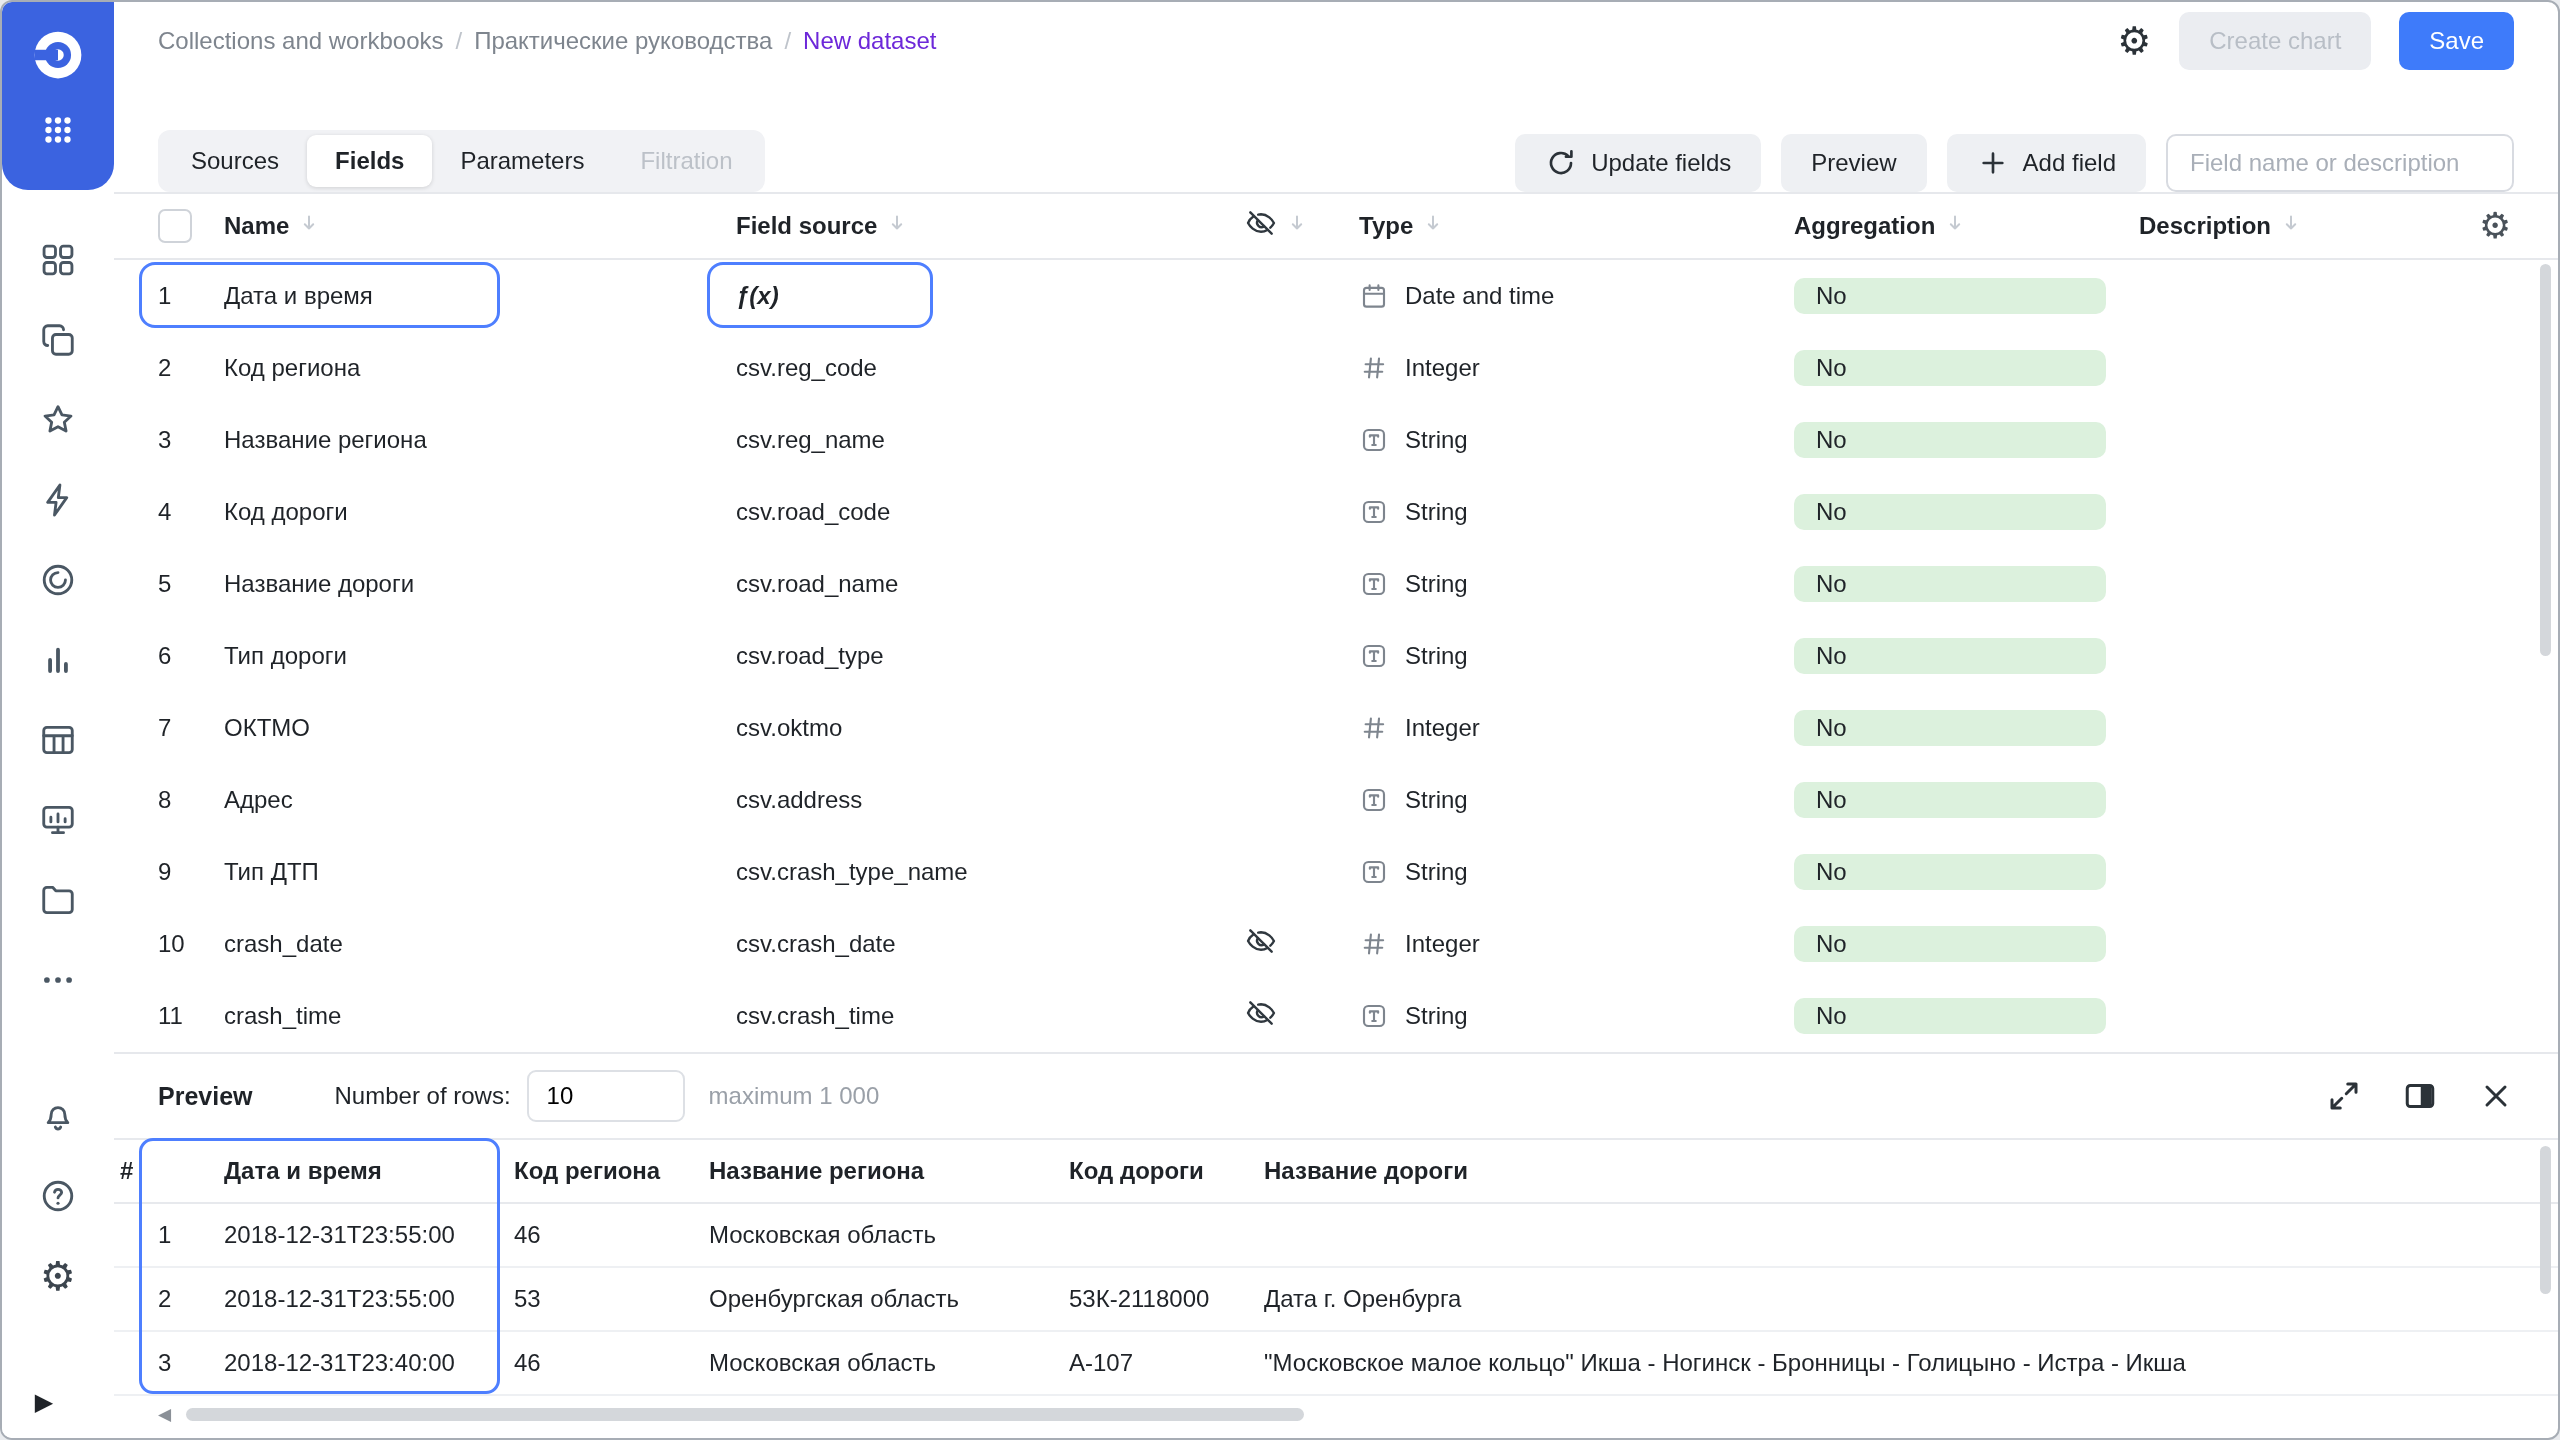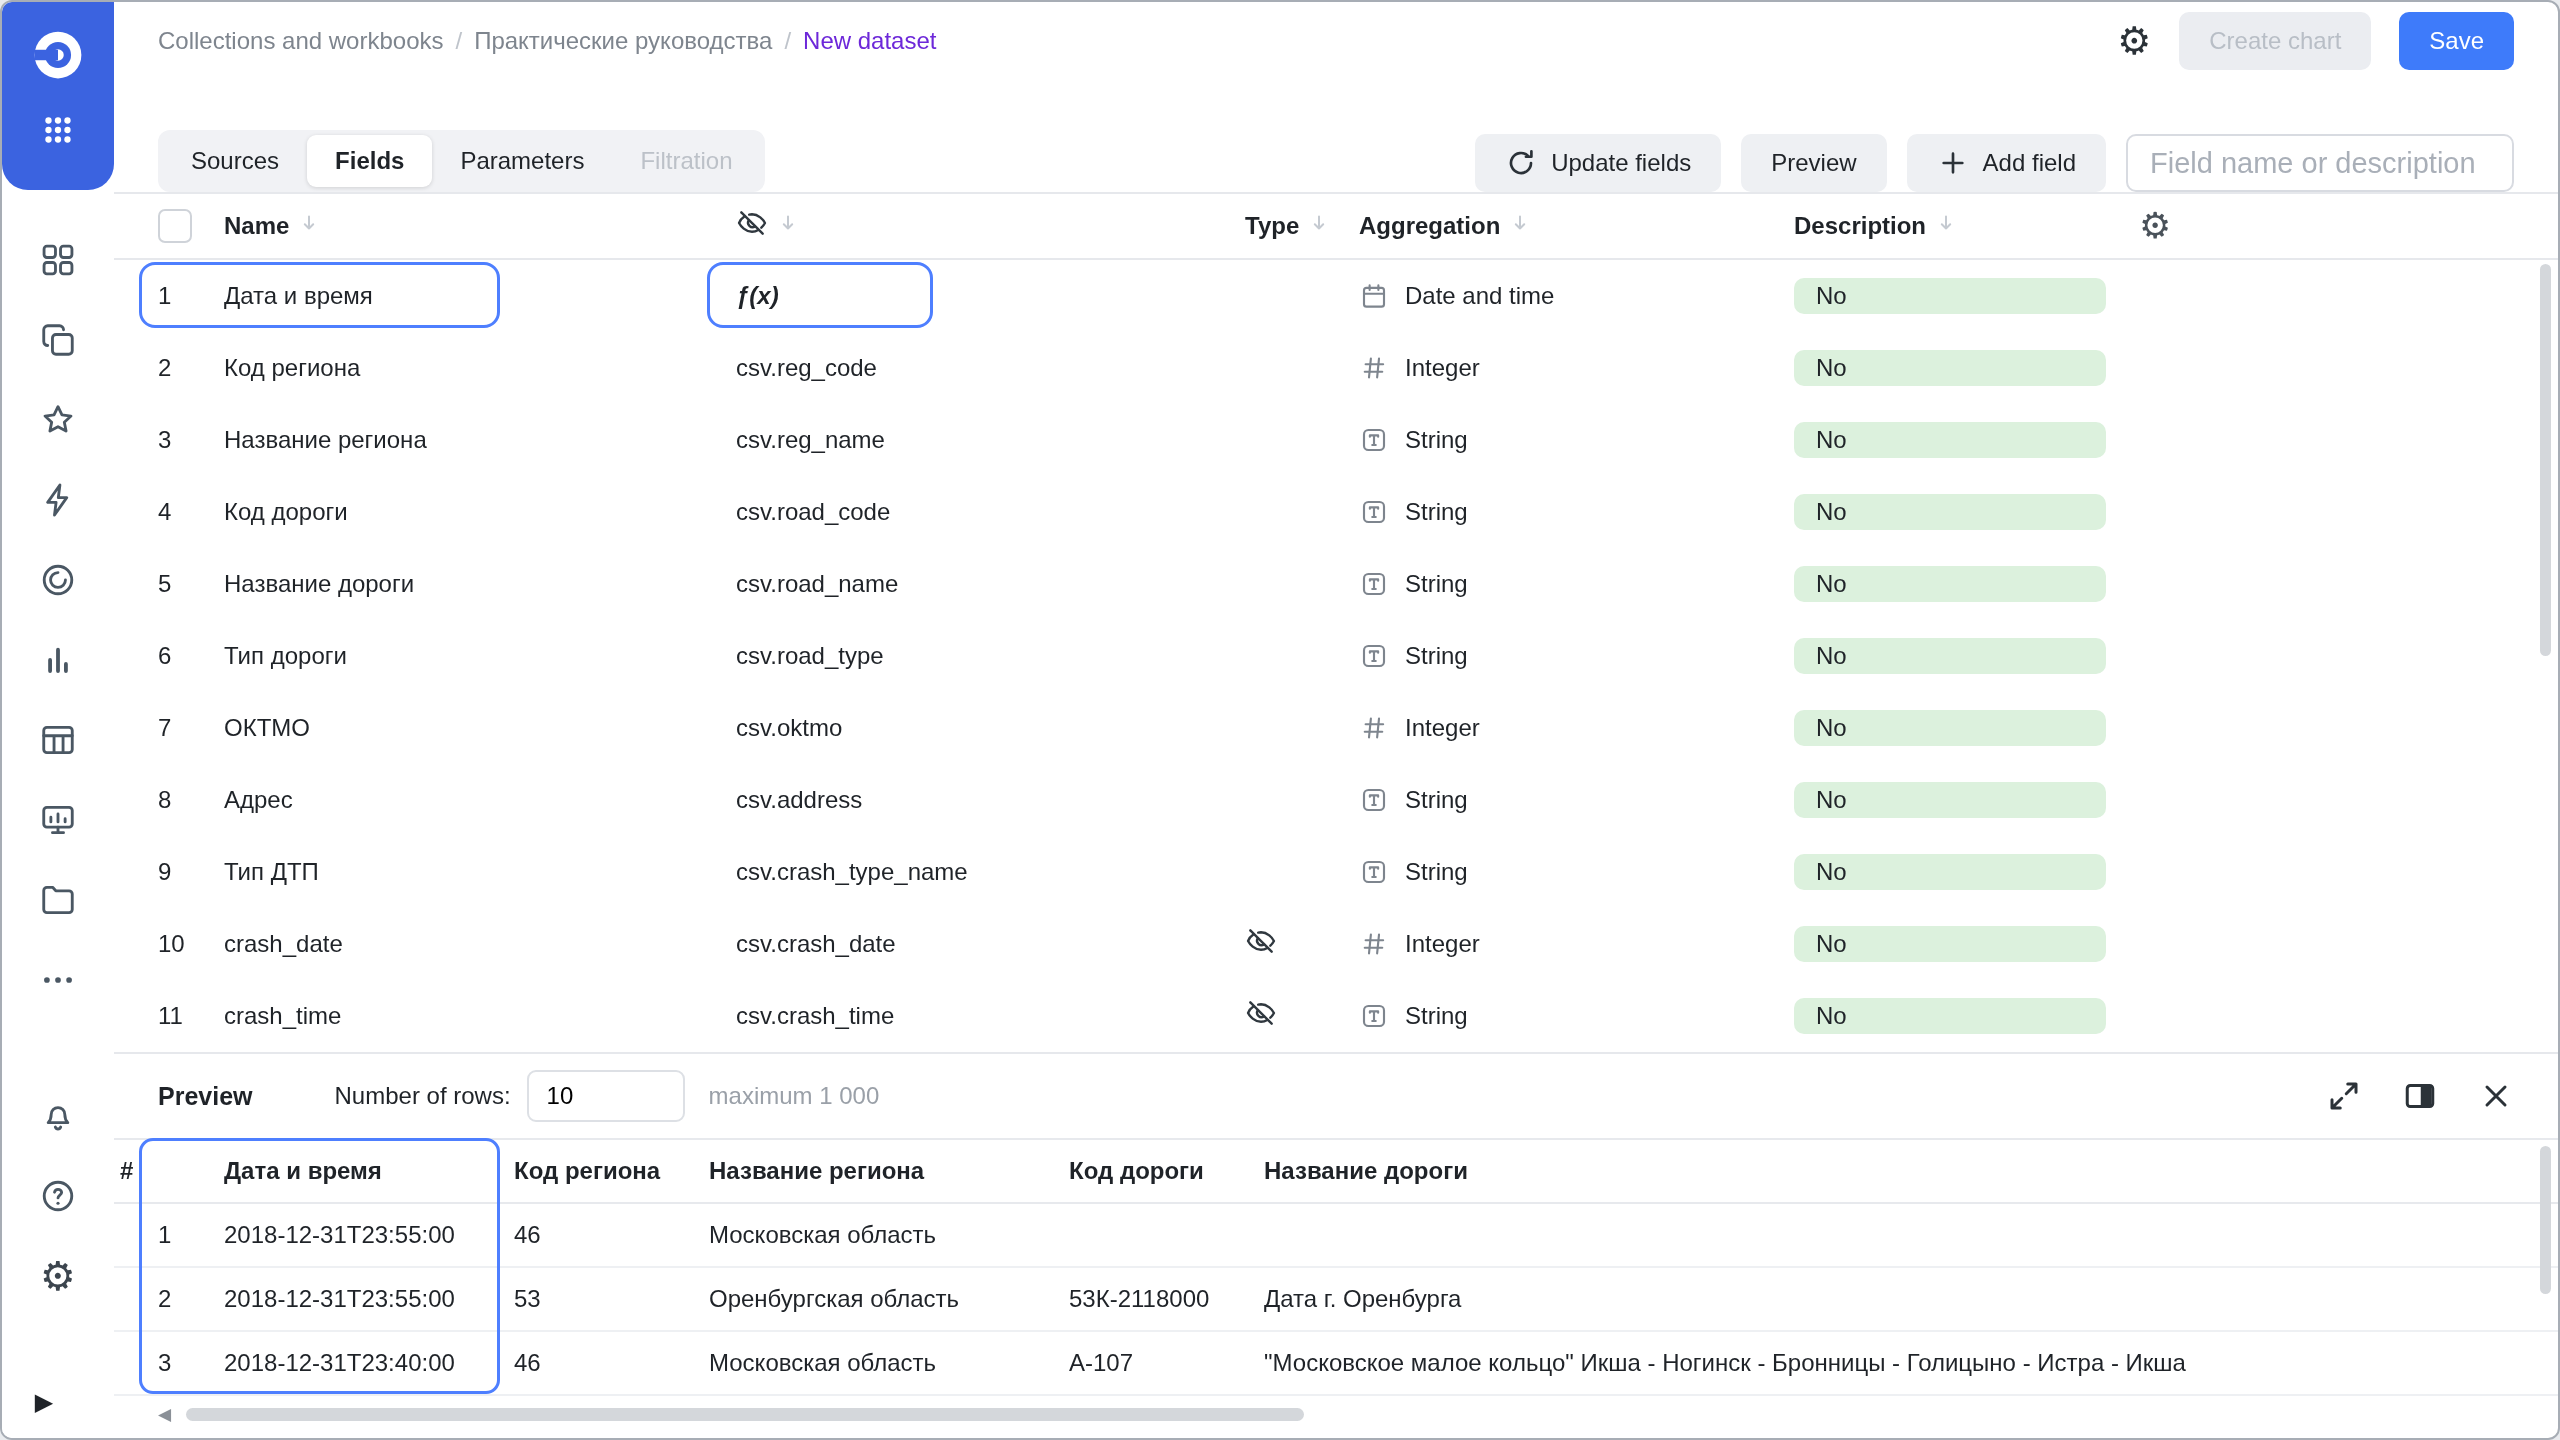--- a/index.html
+++ b/index.html
@@ -31,21 +31,21 @@
   .btn-primary { background:var(--accent-blue,#3e7bfa); color:#fff; }
   .icon-btn { background:none; border:none; cursor:pointer; display:flex; align-items:center; justify-content:center; }
 
   .toolbar { height:112px; display:flex; align-items:flex-end; padding:0 44px; gap:20px; }
   .tabs { display:flex; background:#f1f2f5; border-radius:12px; padding:5px; height:62px; align-items:center; }
   .tab { font-size:24px; padding:0 28px; height:52px; display:flex; align-items:center; border-radius:9px; cursor:pointer; color:#1f2328; white-space:nowrap; }
   .tab.active { background:#fff; font-weight:700; box-shadow:0 1px 4px rgba(0,0,0,0.14); }
   .tab.disabled { color:#bcc1c8; cursor:default; }
   .toolbar-right { margin-left:auto; display:flex; align-items:center; gap:20px; }
   .btn svg { width:32px; height:32px; fill:none; stroke:#2b3238; stroke-width:2; stroke-linecap:round; stroke-linejoin:round; }
-  .search-input { width:388px; height:58px; border:2px solid #d8dbe1; border-radius:10px; font-size:29px; font-family:inherit; padding:0 22px; color:#1f2328; outline:none; }
+  .search-input { width:348px; height:58px; border:2px solid #d8dbe1; border-radius:10px; font-size:24px; font-family:inherit; padding:0 22px; color:#1f2328; outline:none; }
   .search-input::placeholder { color:#a9afb8; }
 
   
   .fields-area { position:relative; flex:0 0 auto; }
   .fgrid { display:grid; grid-template-columns:104px 512px 509px 114px 435px 345px 340px 1fr; align-items:center; }
   .ft-header { height:68px; border-top:2px solid #e6e8ec; border-bottom:2px solid #e6e8ec; font-weight:700; font-size:24px; }
   .hcell { display:flex; align-items:center; gap:8px; padding-left:6px; cursor:pointer; }
   .hcell.first { padding-left:44px; cursor:default; }
   .checkbox { width:34px; height:34px; border:2px solid #cfd3d9; border-radius:7px; background:#fff; cursor:pointer; }
   .sort-arrow svg { width:24px; height:24px; fill:none; stroke:#c5cad1; stroke-width:2; stroke-linecap:round; stroke-linejoin:round; }
@@ -254,20 +254,26 @@
       </div>
     </div>
 
     <div class="fields-area">
       <div class="fgrid ft-header">
         <div class="hcell first">
             <span class="checkbox"></span>
           </div>
         <div class="hcell">
           <span>Name</span>
+          <span class="sort-arrow"><svg viewBox="0 0 24 24">
+                <path d="M12 5.5v12M12 17.5l-4.2-4.2M12 17.5l4.2-4.2"></path>
+              </svg></span>
+        </div>
+        <div class="hcell">
+          <span>Field source</span>
           <span class="sort-arrow"><svg viewBox="0 0 24 24">
                 <path d="M12 5.5v12M12 17.5l-4.2-4.2M12 17.5l4.2-4.2"></path>
               </svg></span>
         </div>
         <div class="hcell">
           <span class="eyeoff"><svg viewBox="0 0 24 24">
                 <path d="M4 4l16 16"></path>
                 <path d="M9.9 5.7A9 9 0 0 1 12 5.4c4.8 0 8.5 4.2 9.7 6.6-.5 1-1.4 2.3-2.7 3.5M6.5 7C4.4 8.4 2.9 10.4 2.3 12c1.2 2.4 4.9 6.6 9.7 6.6 1.7 0 3.3-.5 4.7-1.4"></path>
                 <path d="M9.6 9.9a3.4 3.4 0 0 0 4.7 4.7"></path>
               </svg></span>

